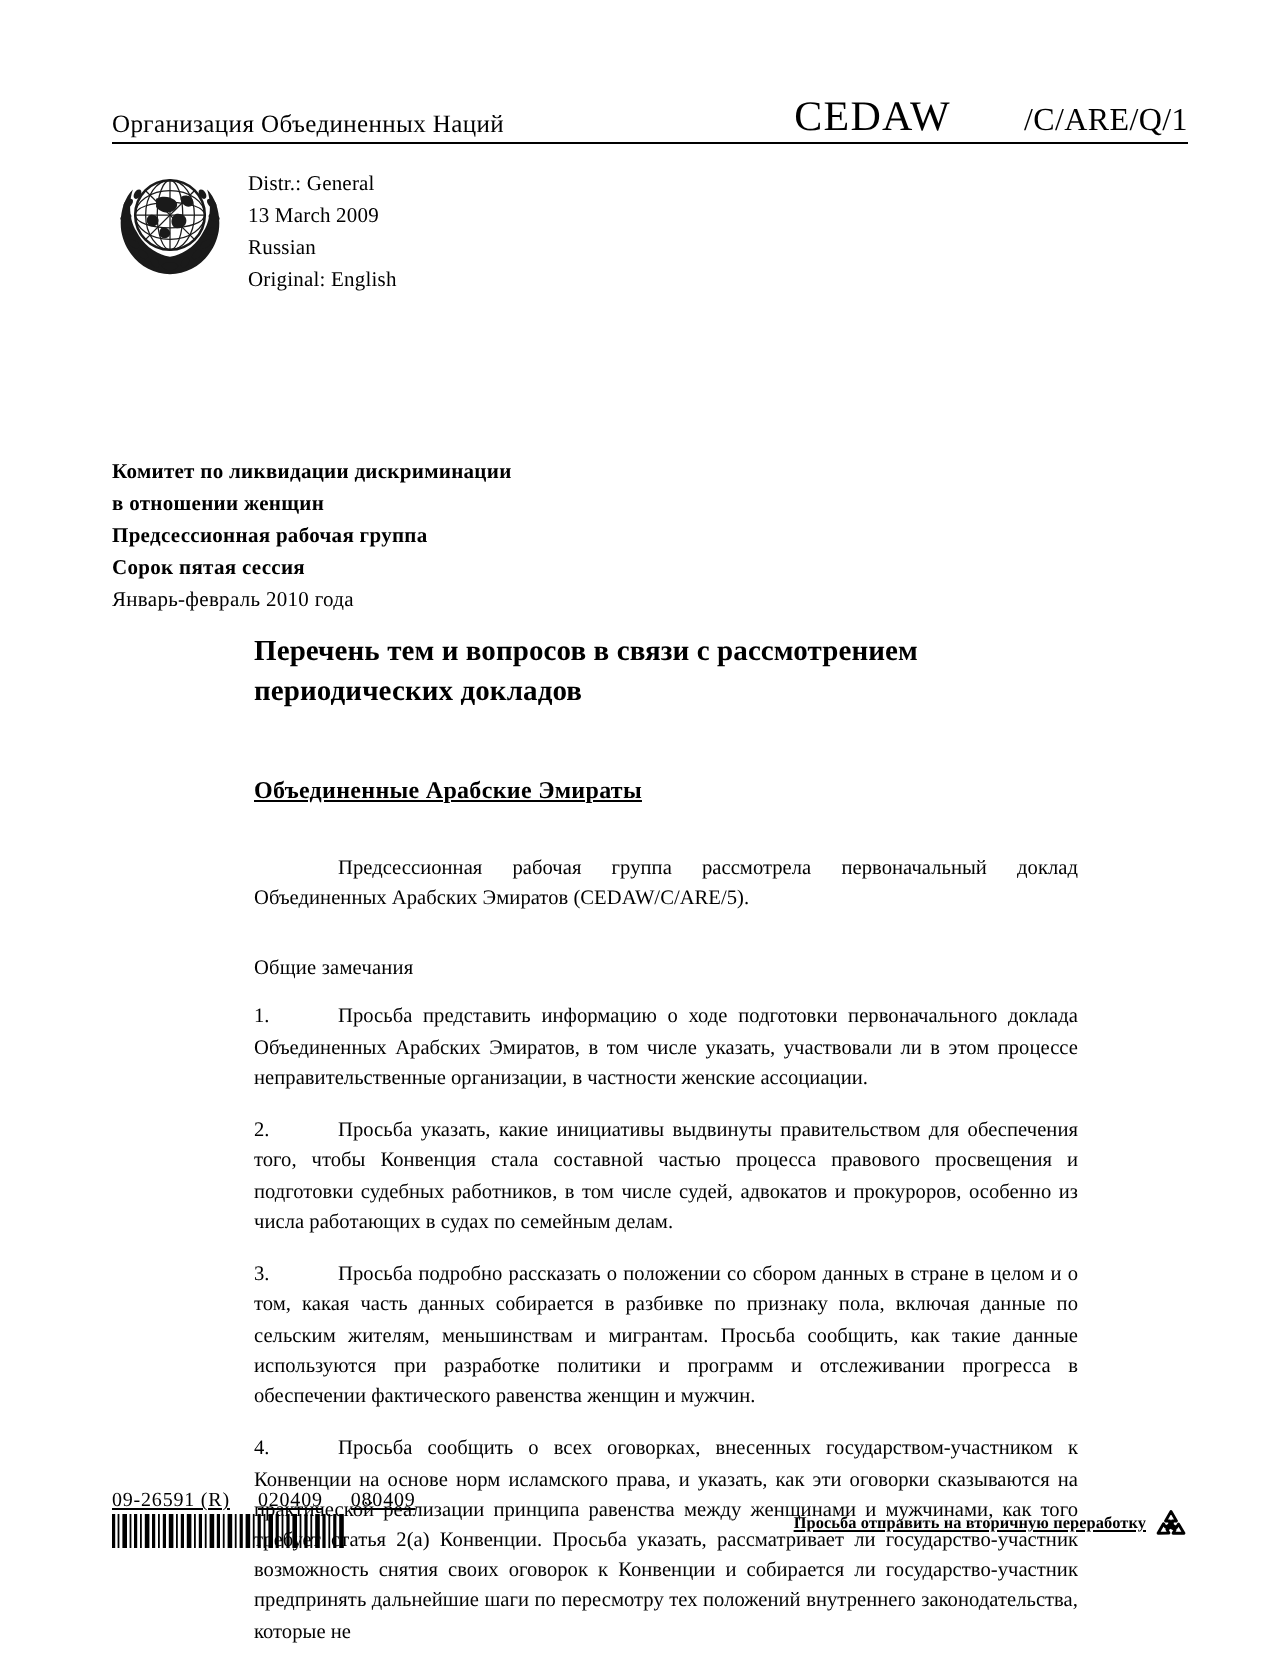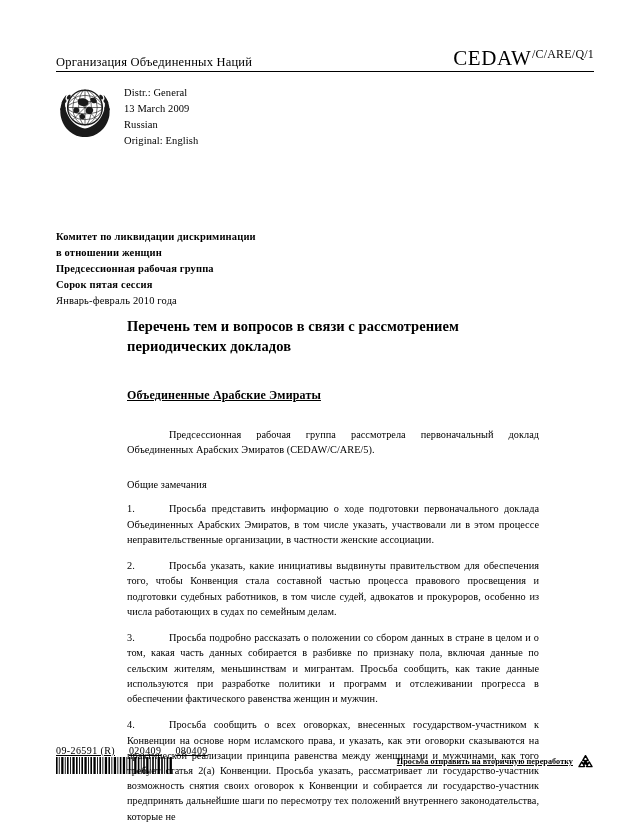--- a/index.html
+++ b/index.html
@@ -39,30 +39,31 @@
     padding-bottom: 2px;
   }
   .org-name {
     font-size: 12.5px;
     letter-spacing: 0.2px;
     line-height: 1.15;
     white-space: nowrap;
   }
   .symbol-block {
     display: flex;
-    align-items: flex-start;
+    align-items: flex-end;
     white-space: nowrap;
+    gap: 36px;
   }
   .symbol-main {
     font-size: 21px;
     letter-spacing: 0.6px;
     line-height: 1;
   }
   .symbol-sub {
-    font-size: 12px;
+    font-size: 16px;
     letter-spacing: 0.2px;
     line-height: 1;
     margin-left: 0.5px;
   }
   .rule-top {
     border: 0;
     border-top: 1.1px solid #000;
     margin: 0;
     width: 538px;
   }

